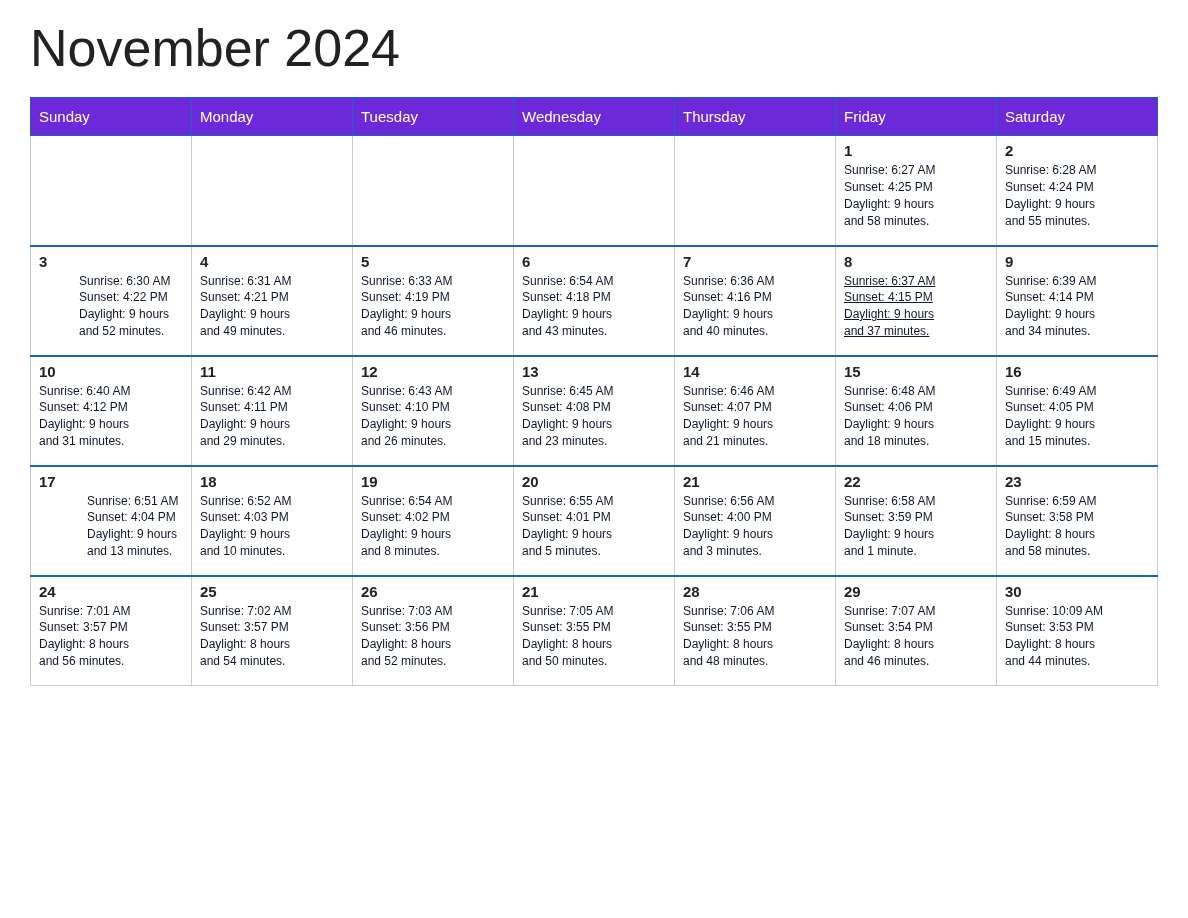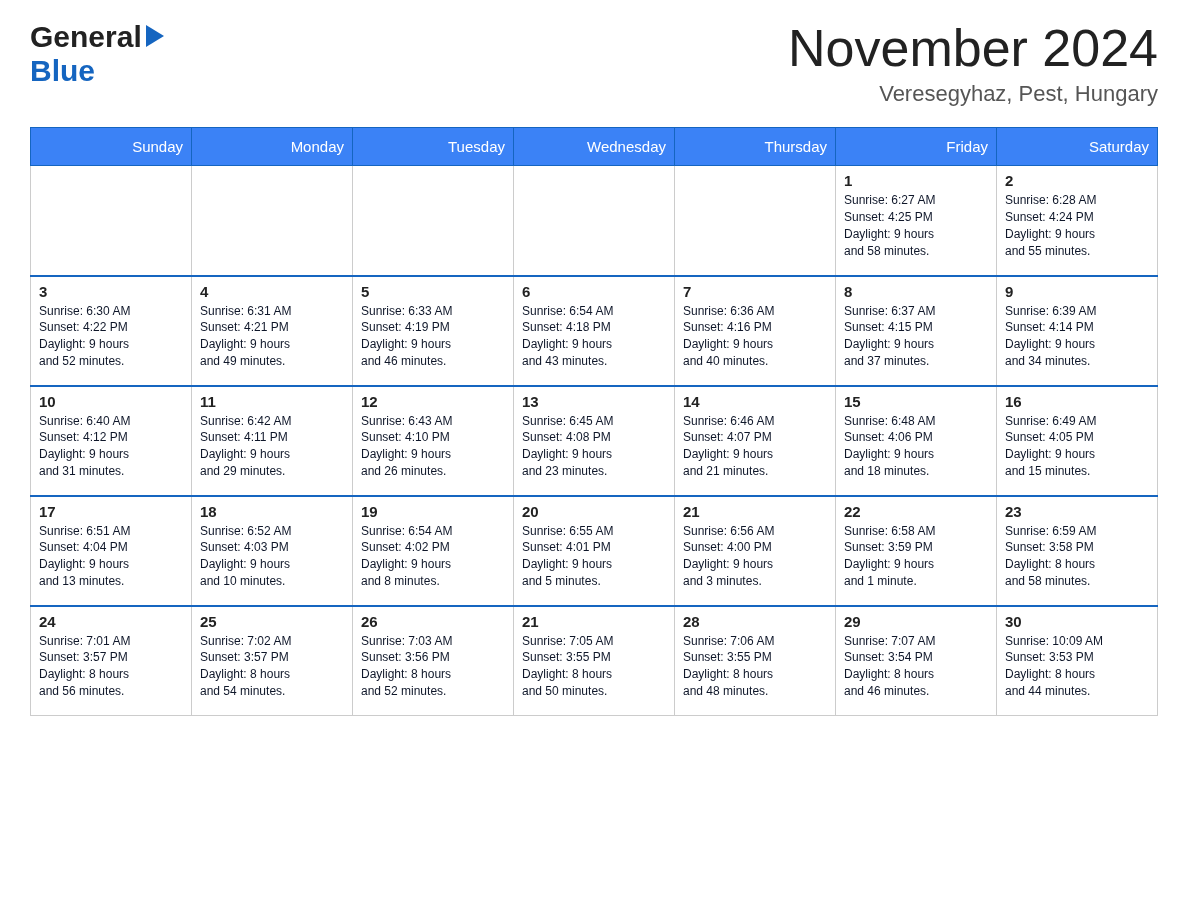--- a/index.html
+++ b/index.html
@@ -38,26 +38,26 @@
       font-size: 22px;
       color: #555;
       margin-top: 4px;
     }
     .calendar-table {
       width: 100%;
       border-collapse: collapse;
       table-layout: fixed;
     }
     .calendar-table th {
-      background-color: #3b82f6;
+      background-color: #6d28d9;
       color: #fff;
       padding: 10px 8px;
       font-size: 15px;
       font-weight: normal;
-      text-align: right;
+      text-align: left;
       border: 1px solid #1565c0;
     }
     .calendar-table td {
       vertical-align: top;
       padding: 6px 8px;
       border: 1px solid #ccc;
       height: 110px;
       font-size: 12.5px;
       color: #333;
       background: #fff;
@@ -77,36 +77,22 @@
       background: #f9f9f9;
     }
     .row-divider td {
       border-top: 2px solid #1565c0;
     }
   </style>
 </head>
 <body>
 
 <div class="header">
-  <div class="logo">
-    <div class="logo-text-row">
-      <span style="font-size:30px;font-weight:bold;color:#222;">General</span>
-      <span style="display:inline-block;margin-left:4px;margin-top:2px;">
-        <svg width="18" height="22" viewBox="0 0 18 22">
-            <polygon points="0,0 18,11 0,22" fill="#1565c0"></polygon>
-          </svg>
-      </span>
-    </div>
-    <div>
-      <span style="font-size:30px;font-weight:bold;color:#1565c0;">Blue</span>
-    </div>
-  </div>
   <div class="title-block">
     <div class="month-title">November 2024</div>
-    <div class="location-title">Veresegyhaz, Pest, Hungary</div>
   </div>
 </div>
 
 <table class="calendar-table">
   <thead>
     <tr>
     <th>Sunday</th>
         <th>Monday</th>
         <th>Tuesday</th>
         <th>Wednesday</th>
@@ -133,21 +119,21 @@
           <div class="day-num">2</div>
           <div class="day-info" style="white-space: pre-line;">Sunrise: 6:28 AM
 Sunset: 4:24 PM
 Daylight: 9 hours
 and 55 minutes.</div>
         </td>
       </tr>
       <tr class="row-divider">
         <td>
           <div class="day-num">3</div>
-          <div class="day-info" style="white-space: pre-line;">Sunrise: 6:30 AM
+          <div class="day-info" style="white-space: pre-line; margin-left: 40px;">Sunrise: 6:30 AM
 Sunset: 4:22 PM
 Daylight: 9 hours
 and 52 minutes.</div>
         </td>
         <td>
           <div class="day-num">4</div>
           <div class="day-info" style="white-space: pre-line;">Sunrise: 6:31 AM
 Sunset: 4:21 PM
 Daylight: 9 hours
 and 49 minutes.</div>
@@ -168,21 +154,21 @@
         </td>
         <td>
           <div class="day-num">7</div>
           <div class="day-info" style="white-space: pre-line;">Sunrise: 6:36 AM
 Sunset: 4:16 PM
 Daylight: 9 hours
 and 40 minutes.</div>
         </td>
         <td>
           <div class="day-num">8</div>
-          <div class="day-info" style="white-space: pre-line;">Sunrise: 6:37 AM
+          <div class="day-info" style="white-space: pre-line; text-decoration: underline;">Sunrise: 6:37 AM
 Sunset: 4:15 PM
 Daylight: 9 hours
 and 37 minutes.</div>
         </td>
         <td>
           <div class="day-num">9</div>
           <div class="day-info" style="white-space: pre-line;">Sunrise: 6:39 AM
 Sunset: 4:14 PM
 Daylight: 9 hours
 and 34 minutes.</div>
@@ -235,21 +221,21 @@
           <div class="day-num">16</div>
           <div class="day-info" style="white-space: pre-line;">Sunrise: 6:49 AM
 Sunset: 4:05 PM
 Daylight: 9 hours
 and 15 minutes.</div>
         </td>
       </tr>
       <tr class="row-divider">
         <td>
           <div class="day-num">17</div>
-          <div class="day-info" style="white-space: pre-line;">Sunrise: 6:51 AM
+          <div class="day-info" style="white-space: pre-line; margin-left: 48px;">Sunrise: 6:51 AM
 Sunset: 4:04 PM
 Daylight: 9 hours
 and 13 minutes.</div>
         </td>
         <td>
           <div class="day-num">18</div>
           <div class="day-info" style="white-space: pre-line;">Sunrise: 6:52 AM
 Sunset: 4:03 PM
 Daylight: 9 hours
 and 10 minutes.</div>

